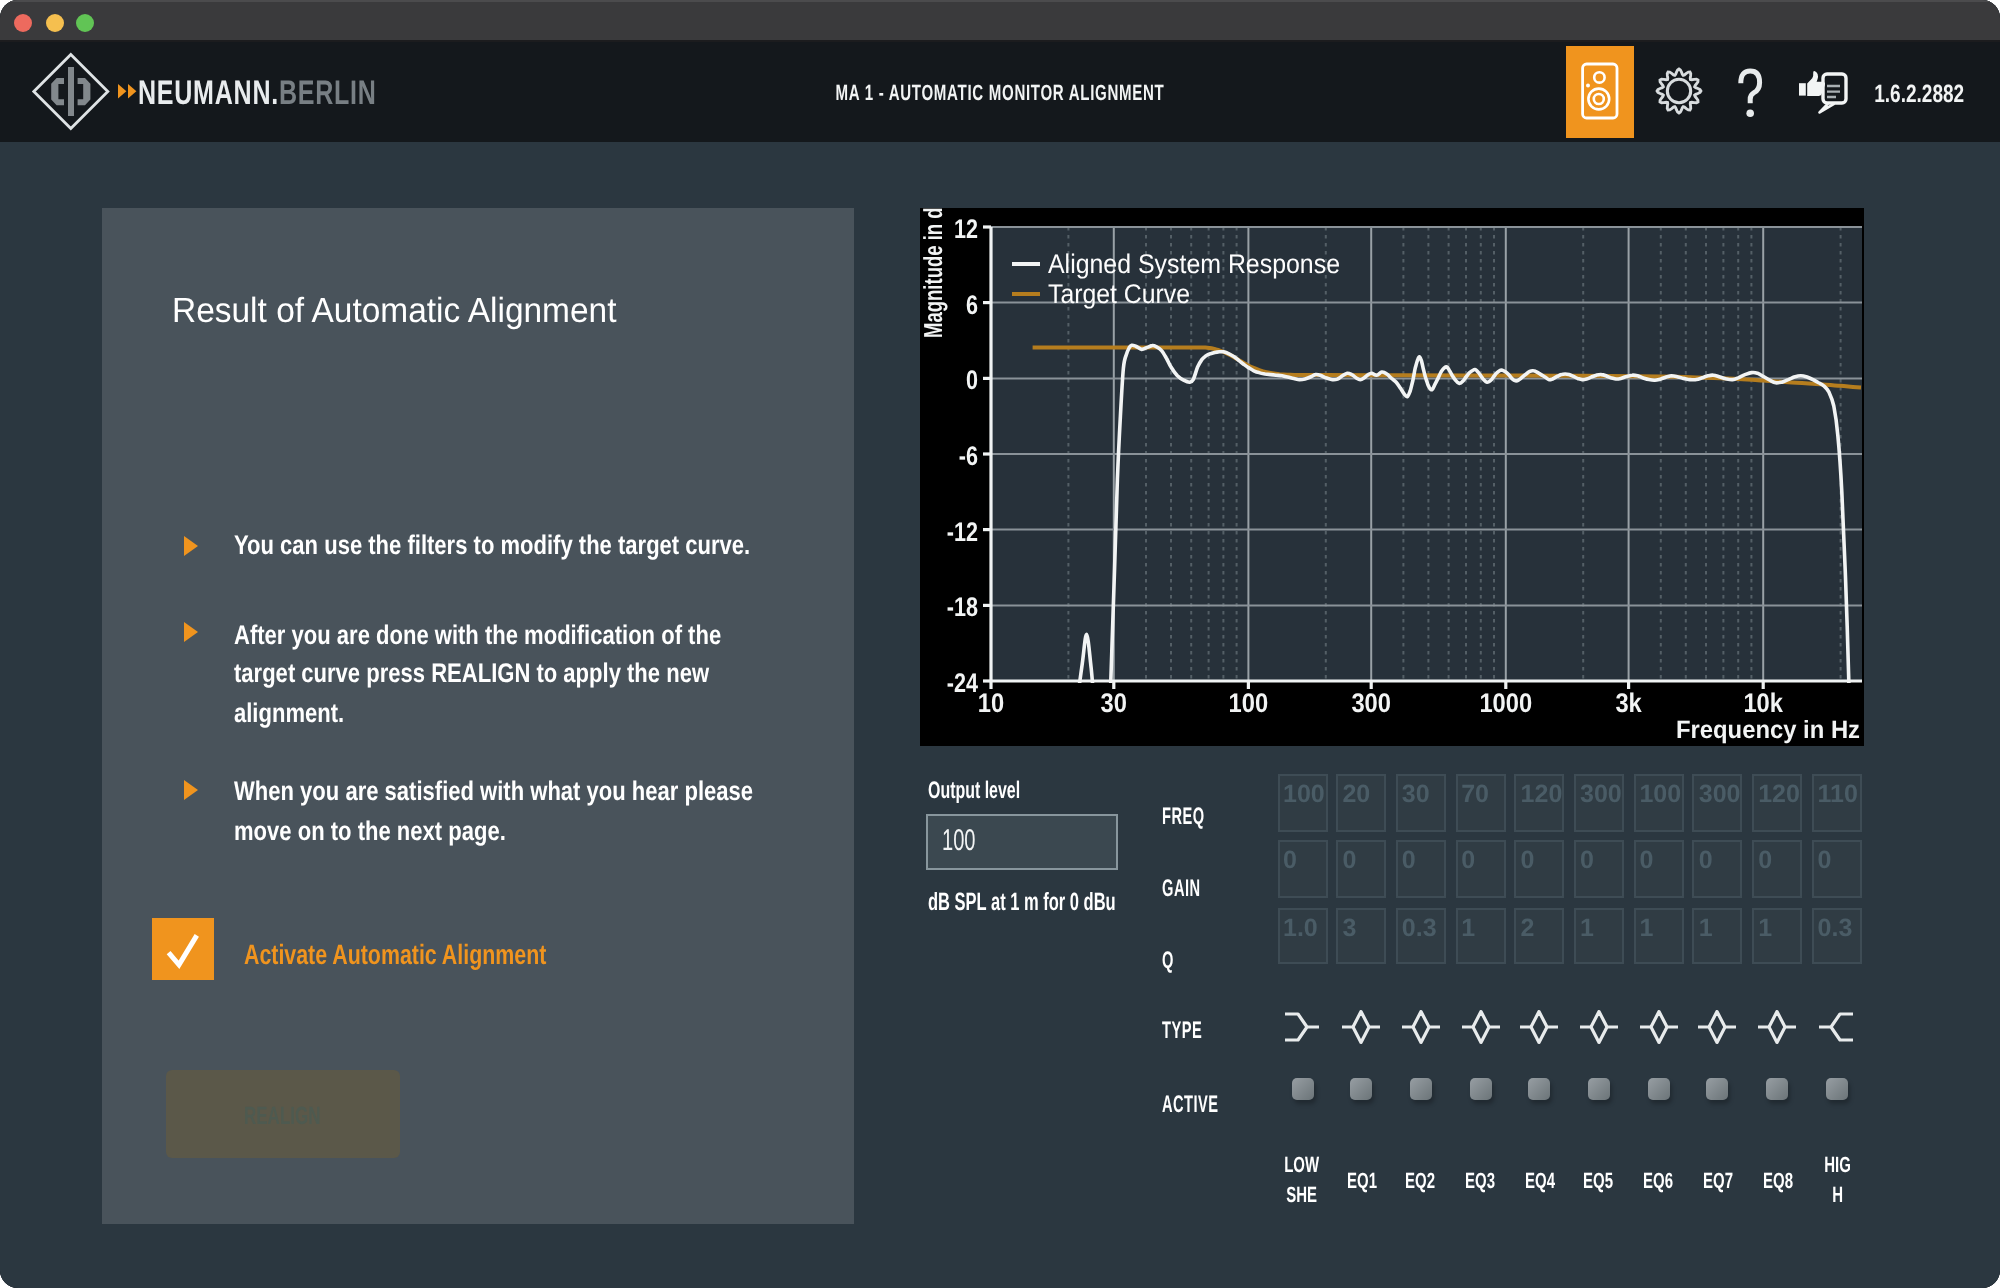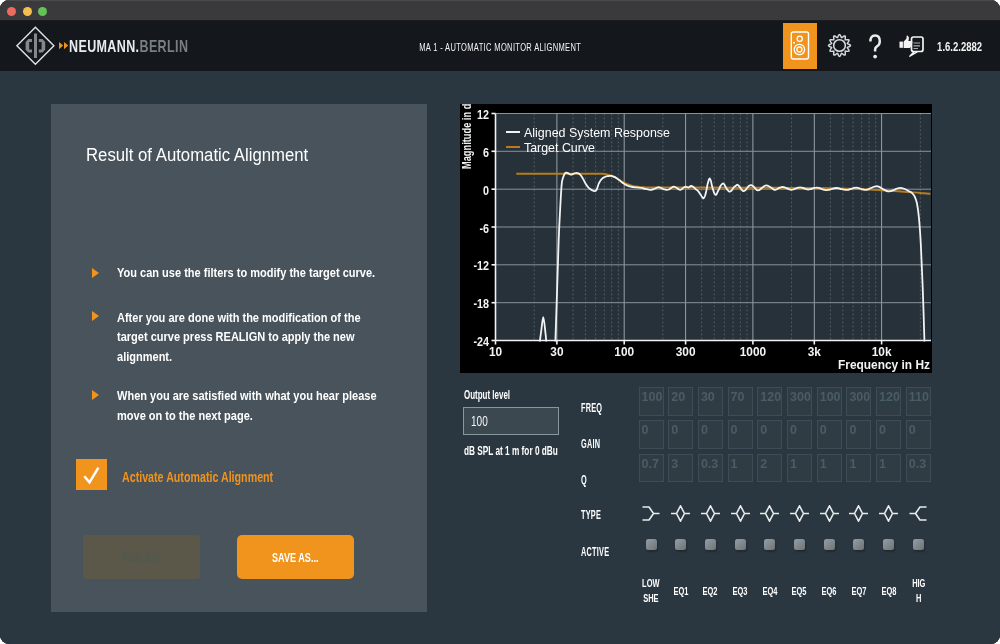--- a/index.html
+++ b/index.html
@@ -24,21 +24,21 @@
 #outbox span{display:inline-block;transform:scaleX(0.67);transform-origin:0 0}
 #outsub{position:absolute;left:464px;top:444px;color:#fff;font-size:12.5px;font-weight:bold;transform:scaleX(0.66);transform-origin:0 0;white-space:nowrap}
 .rowl{position:absolute;left:581px;color:#fff;font-size:12px;font-weight:bold;letter-spacing:0.4px;transform:scaleX(0.61);transform-origin:0 0;white-space:nowrap}
 .cell{position:absolute;width:25px;height:28.5px;background:#303c44;border:1px solid #3e4c55;color:#4a5c66;font-size:12.5px;font-weight:bold;padding:2px 0 0 2px}
 .ticon{position:absolute}
 .asq{position:absolute;width:11px;height:11px;border-radius:2.5px;background:linear-gradient(135deg,#979ea3 0%,#6b7478 100%);box-shadow:1px 2px 2px rgba(0,0,0,0.25)}
 .eql{position:absolute;color:#fff;font-size:11px;font-weight:bold;text-align:center;line-height:15px}
 .eql span{display:inline-block;transform:scaleX(0.68)}
 #brand{position:absolute;left:69px;top:16px;font-size:17px;font-weight:bold;letter-spacing:0.5px;color:#e9ecee;transform:scaleX(0.737);transform-origin:0 0;white-space:nowrap}
 #brand span{color:#787f84}
-#title{position:absolute;left:0;top:19.5px;width:1000px;text-align:center;color:#f2f4f4;font-size:11px;font-weight:normal;letter-spacing:0.5px}
+#title{position:absolute;left:0;top:19.5px;width:1000px;text-align:center;color:#f2f4f4;font-size:11px;font-weight:bold;letter-spacing:0.5px}
 #title span{display:inline-block;transform:scaleX(0.685)}
 #ver{position:absolute;right:18px;top:19px;color:#f2f4f4;font-size:12.5px;font-weight:bold;transform:scaleX(0.761);transform-origin:100% 0;white-space:nowrap}
 #spkbtn{position:absolute;left:783px;top:2px;width:34px;height:46px;background:#f0941e}
 #qm{position:absolute;left:864px;top:13px}
 </style></head><body>
 <div id="win">
 <div id="titlebar">
 <div class="tl" style="left:7px;background:#ed6a5e"></div>
 <div class="tl" style="left:22.5px;background:#f5bf4f"></div>
 <div class="tl" style="left:38px;background:#61c455"></div>
@@ -90,21 +90,20 @@
 <div class="btxt" style="top:262.5px">You can use the filters to modify the target curve.</div>
 <div class="tri" style="left:91.7px;top:311.3px"></div>
 <div class="btxt" style="top:307.5px">After you are done with the modification of the<br>target curve press REALIGN to apply the new<br>alignment.</div>
 <div class="tri" style="left:91.7px;top:390px"></div>
 <div class="btxt" style="top:386.2px">When you are satisfied with what you hear please<br>move on to the next page.</div>
 <div id="cbx"><svg width="31" height="31" viewBox="0 0 31 31">
         <path d="M8.3 17.3 L13.5 23.4 L22.4 8.7" fill="none" stroke="#fff" stroke-width="2.5"></path>
       </svg></div>
 <div id="cbl">Activate Automatic Alignment</div>
 <div class="btn" id="realign"><span>REALIGN</span></div>
-<div class="btn" id="saveas"><span>SAVE AS...</span></div>
 <svg width="472" height="269" viewBox="0 0 472 269" style="position:absolute;left:460px;top:104px;background:#000;display:block">
 <rect x="35.5" y="9.5" width="435.5" height="227.0" fill="#27313a"></rect>
 <line x1="74.2" y1="9.5" x2="74.2" y2="236.5" stroke="#545f66" stroke-width="1" stroke-dasharray="1.8 2.2"></line>
 <line x1="113.0" y1="9.5" x2="113.0" y2="236.5" stroke="#545f66" stroke-width="1" stroke-dasharray="1.8 2.2"></line>
 <line x1="125.5" y1="9.5" x2="125.5" y2="236.5" stroke="#545f66" stroke-width="1" stroke-dasharray="1.8 2.2"></line>
 <line x1="135.6" y1="9.5" x2="135.6" y2="236.5" stroke="#545f66" stroke-width="1" stroke-dasharray="1.8 2.2"></line>
 <line x1="144.3" y1="9.5" x2="144.3" y2="236.5" stroke="#545f66" stroke-width="1" stroke-dasharray="1.8 2.2"></line>
 <line x1="151.7" y1="9.5" x2="151.7" y2="236.5" stroke="#545f66" stroke-width="1" stroke-dasharray="1.8 2.2"></line>
 <line x1="158.3" y1="9.5" x2="158.3" y2="236.5" stroke="#545f66" stroke-width="1" stroke-dasharray="1.8 2.2"></line>
 <line x1="202.9" y1="9.5" x2="202.9" y2="236.5" stroke="#545f66" stroke-width="1" stroke-dasharray="1.8 2.2"></line>
@@ -199,21 +198,21 @@
 <div class="cell" style="left:638.5px;top:420px">0</div>
 <div class="cell" style="left:668.2px;top:420px">0</div>
 <div class="cell" style="left:697.9px;top:420px">0</div>
 <div class="cell" style="left:727.6px;top:420px">0</div>
 <div class="cell" style="left:757.3px;top:420px">0</div>
 <div class="cell" style="left:787.0px;top:420px">0</div>
 <div class="cell" style="left:816.7px;top:420px">0</div>
 <div class="cell" style="left:846.4px;top:420px">0</div>
 <div class="cell" style="left:876.1px;top:420px">0</div>
 <div class="cell" style="left:905.8px;top:420px">0</div>
-<div class="cell" style="left:638.5px;top:453.5px">0.7</div>
+<div class="cell" style="left:638.5px;top:453.5px">1.0</div>
 <div class="cell" style="left:668.2px;top:453.5px">3</div>
 <div class="cell" style="left:697.9px;top:453.5px">0.3</div>
 <div class="cell" style="left:727.6px;top:453.5px">1</div>
 <div class="cell" style="left:757.3px;top:453.5px">2</div>
 <div class="cell" style="left:787.0px;top:453.5px">1</div>
 <div class="cell" style="left:816.7px;top:453.5px">1</div>
 <div class="cell" style="left:846.4px;top:453.5px">1</div>
 <div class="cell" style="left:876.1px;top:453.5px">1</div>
 <div class="cell" style="left:905.8px;top:453.5px">0.3</div>
 <svg class="ticon" style="left:641.5px;top:504.5px" width="19" height="17" viewBox="0 0 19 17">

